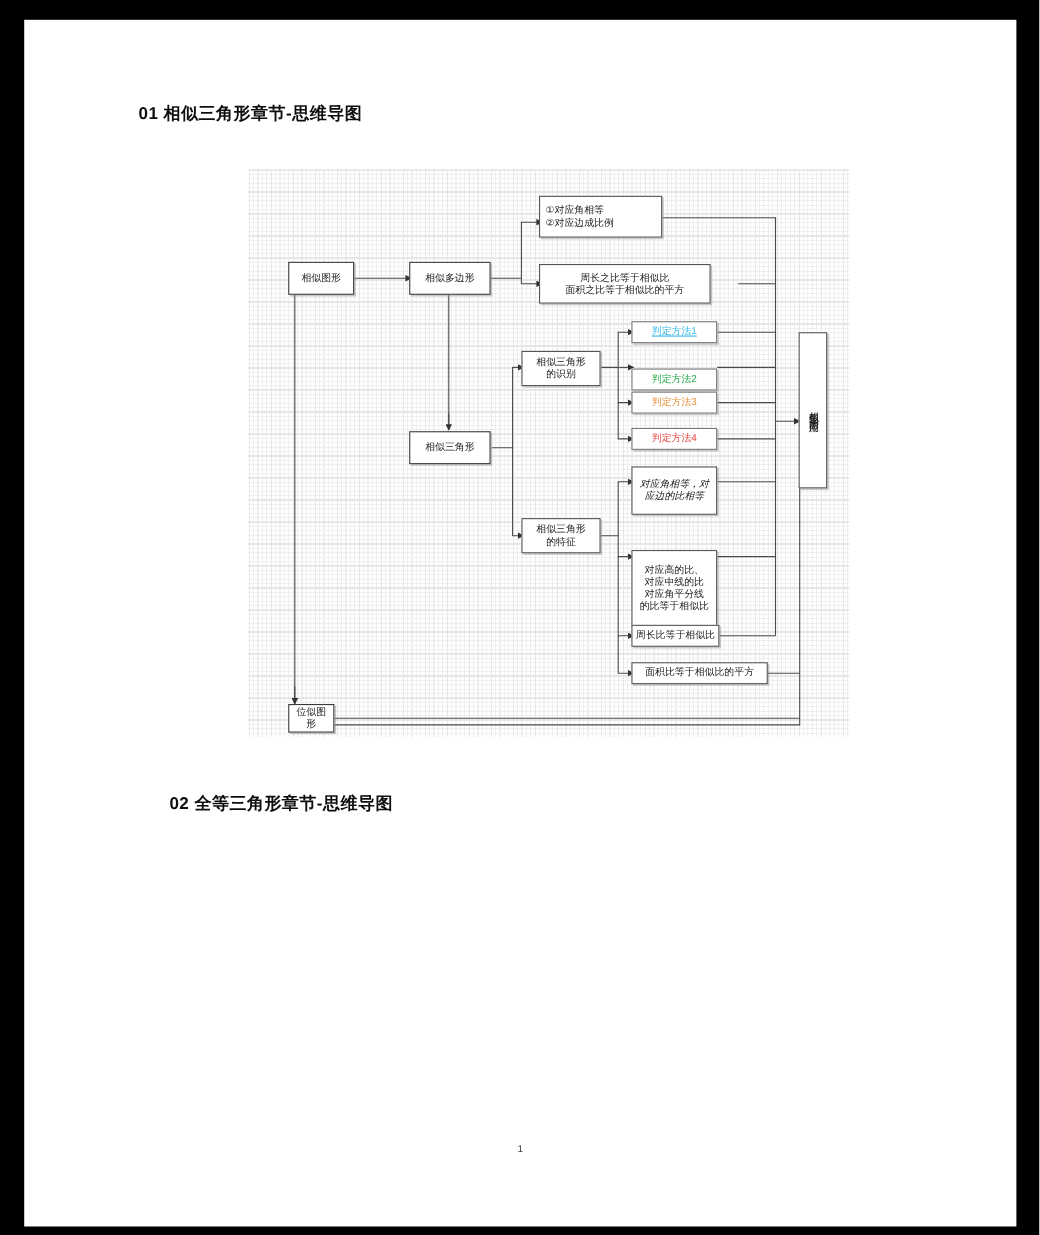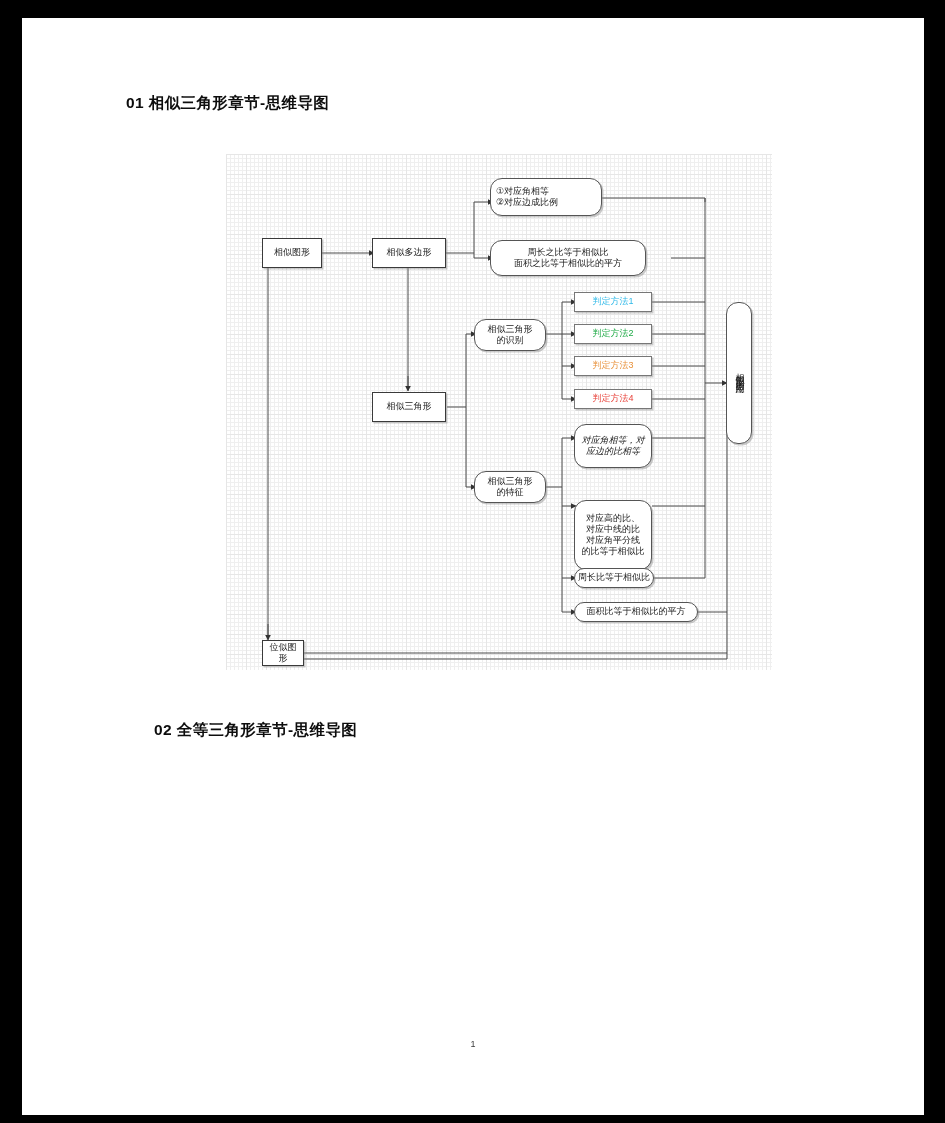--- a/index.html
+++ b/index.html
@@ -63,30 +63,30 @@
     font-size: 9px;
     line-height: 1.25;
     text-align: center;
     display: flex;
     align-items: center;
     justify-content: center;
     padding: 2px 3px;
     box-shadow: 1.5px 1.5px 0 rgba(140,140,140,0.45);
     white-space: pre-line;
   }
-  .node.thin { border-color: #555; border-radius: 12px; }
+  .node.thin { border-color: #555; }
   .node.vert {
     writing-mode: vertical-rl;
     text-orientation: upright;
     letter-spacing: 2px;
     line-height: 1.1;
     padding: 4px 2px;
   }
   .node.m1 { color: #2fb9e8; border-color: #777; }
-  .node.m2 { color: #1faa46; border-color: #777; }
+  .node.m2 { color: #1faa46; border-color: #777; margin-top: 11px; }
   .node.m3 { color: #e8913a; border-color: #777; }
   .node.m4 { color: #e8423a; border-color: #777; }
 
   #pagenum {
     position: absolute;
     left: 0; right: 0;
     top: 1021px;
     text-align: center;
     font-size: 9px;
     color: #3b3b3b;
@@ -166,21 +166,21 @@
 ②对应边成比例</div>
 
       <div class="node thin" style="left:264px; top:86px; width:156px; height:36px;">周长之比等于相似比
 面积之比等于相似比的平方</div>
 
       <div class="node" style="left:146px; top:238px; width:74px; height:30px;">相似三角形</div>
 
       <div class="node thin" style="left:248px; top:165px; width:72px; height:32px;">相似三角形
 的识别</div>
 
-      <div class="node m1" style="left:348px; top:138px; width:78px; height:20px;">判定方法1</div>
+      <div class="node m1" style="left:348px; top:138px; width:78px; height:20px;text-decoration:underline;">判定方法1</div>
       <div class="node m2" style="left:348px; top:170px; width:78px; height:20px;">判定方法2</div>
       <div class="node m3" style="left:348px; top:202px; width:78px; height:20px;">判定方法3</div>
       <div class="node m4" style="left:348px; top:235px; width:78px; height:20px;">判定方法4</div>
 
       <div class="node thin" style="left:248px; top:317px; width:72px; height:32px;">相似三角形
 的特征</div>
 
       <div class="node thin" style="left:348px; top:270px; width:78px; height:44px;font-style:italic;">对应角相等，对
 应边的比相等</div>
 

